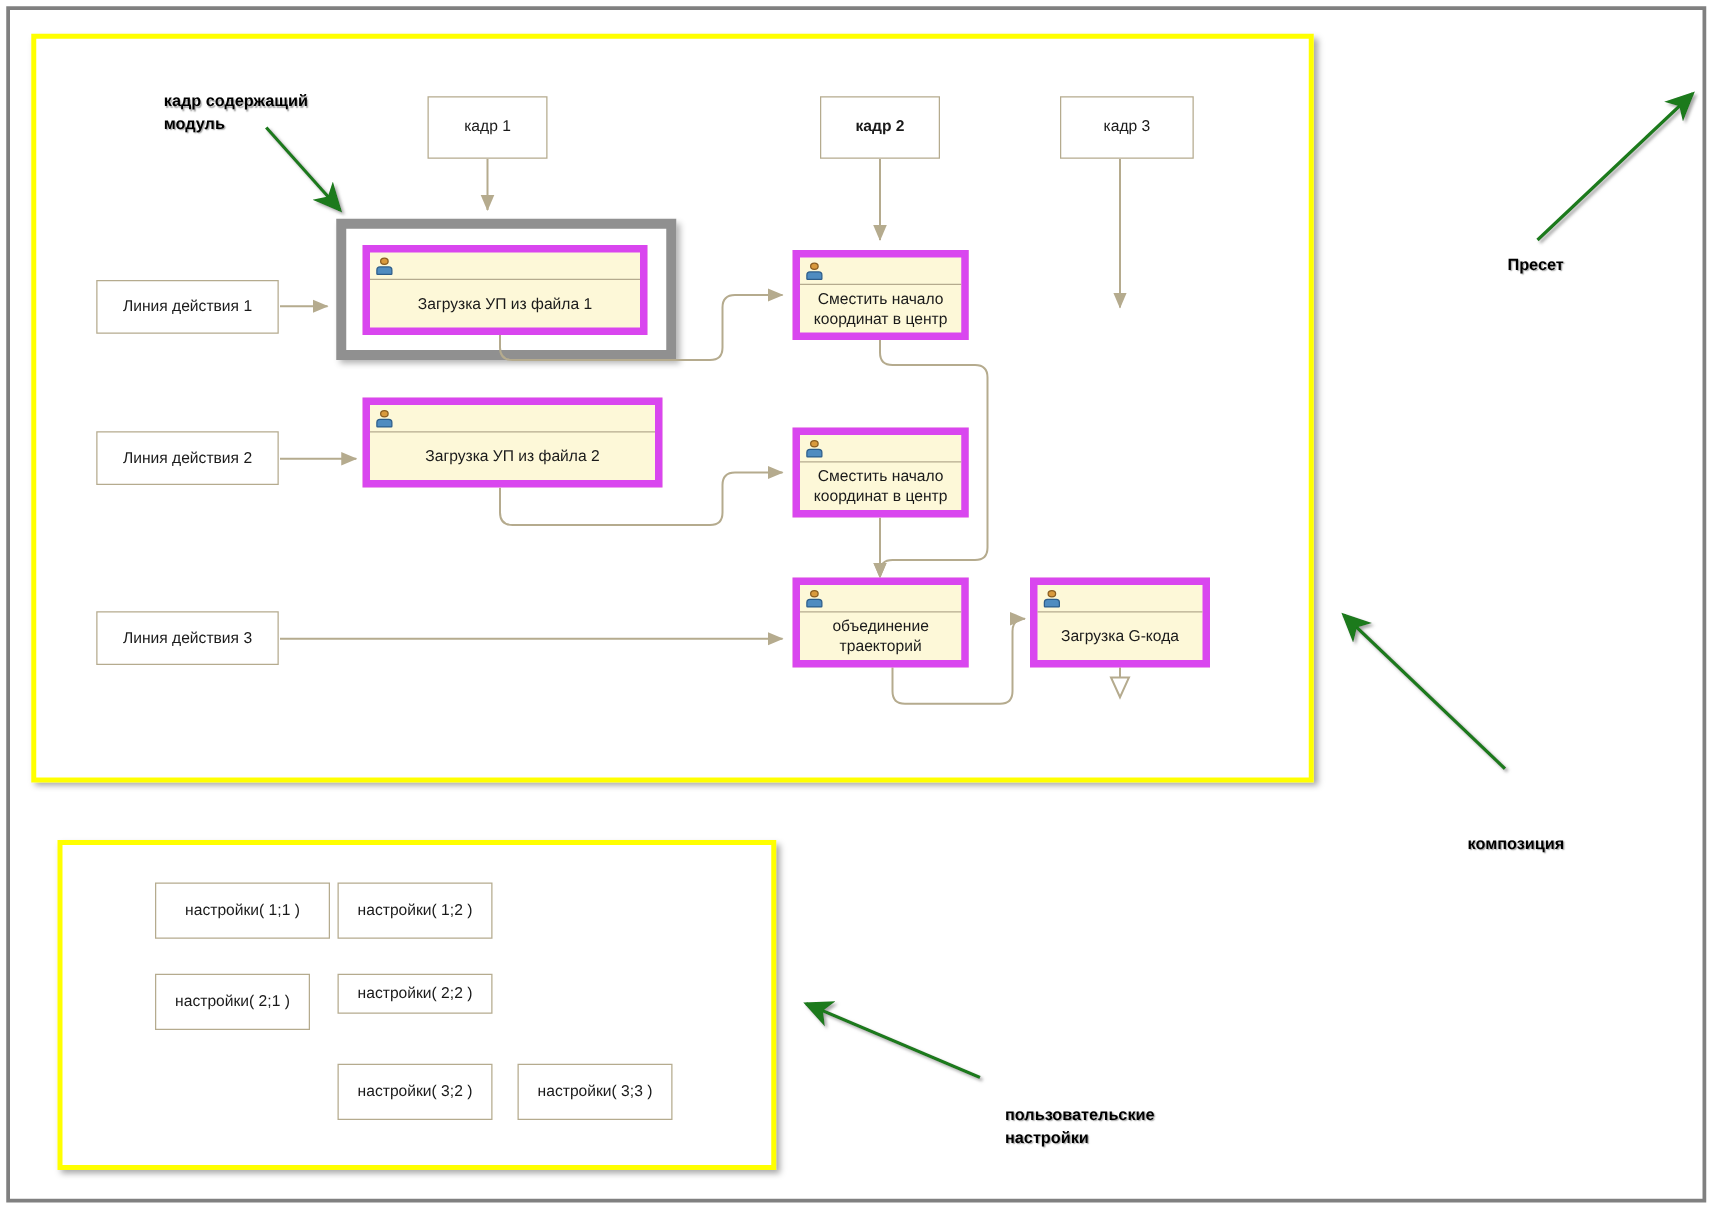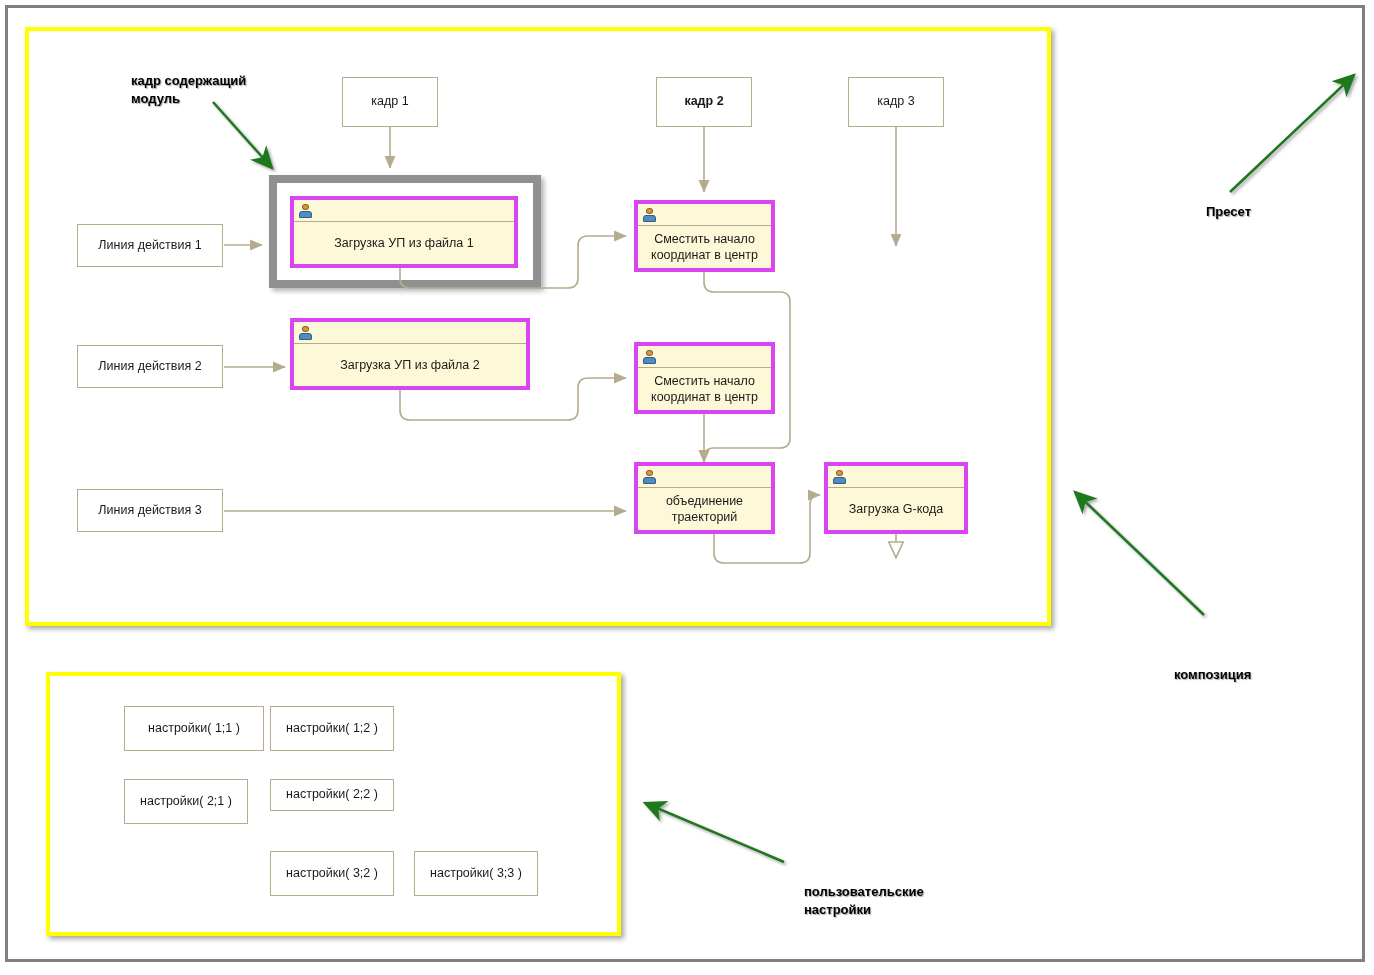--- a/index.html
+++ b/index.html
@@ -54,21 +54,21 @@
     color: #1a1a1a;
     font-size: 12.5px;
     font-family: "Liberation Sans", sans-serif;
     text-align: center;
     line-height: 1.25;
   }
 
   
   .node {
     position: absolute;
-    border: 4px solid #d946ef;
+    border: 6px solid #d946ef;
     background: #fdf8d8;
     box-sizing: border-box;
     display: flex;
     flex-direction: column;
   }
   .node-head {
     height: 22px;
     border-bottom: 1px solid #b5ab8e;
     box-sizing: border-box;
     display: flex;
@@ -225,21 +225,21 @@
   <div class="annot-label" style="left:131px; top:72px; width:180px;">кадр содержащий<br>модуль</div>
 
   <div class="annot-label" style="left:1206px; top:203px; width:140px;">Пресет</div>
 
   <div class="annot-label" style="left:1174px; top:666px; width:160px;">композиция</div>
 
   <div class="annot-label" style="left:804px; top:861px; width:200px;margin-top:22px;">пользовательские<br>настройки</div>
 
   <div class="plain-box" style="left:342px; top:77px; width:96px; height:50px;">кадр 1</div>
   <div class="plain-box" style="left:656px; top:77px; width:96px; height:50px;font-weight:bold;">кадр 2</div>
-  <div class="plain-box" style="left:848px; top:77px; width:96px; height:50px;">кадр 3</div>
+  <div class="plain-box" style="left:848px; top:77px; width:107px; height:50px;">кадр 3</div>
 
   <div class="plain-box" style="left:77px; top:224px; width:146px; height:43px;">Линия действия 1</div>
   <div class="plain-box" style="left:77px; top:345px; width:146px; height:43px;">Линия действия 2</div>
   <div class="plain-box" style="left:77px; top:489px; width:146px; height:43px;">Линия действия 3</div>
 
   <div class="node" style="left:290px; top:196px; width:228px; height:72px;">
     <div class="node-head">
       <span class="avatar-icon">
         <span class="head"></span>
           <span class="body"></span>

